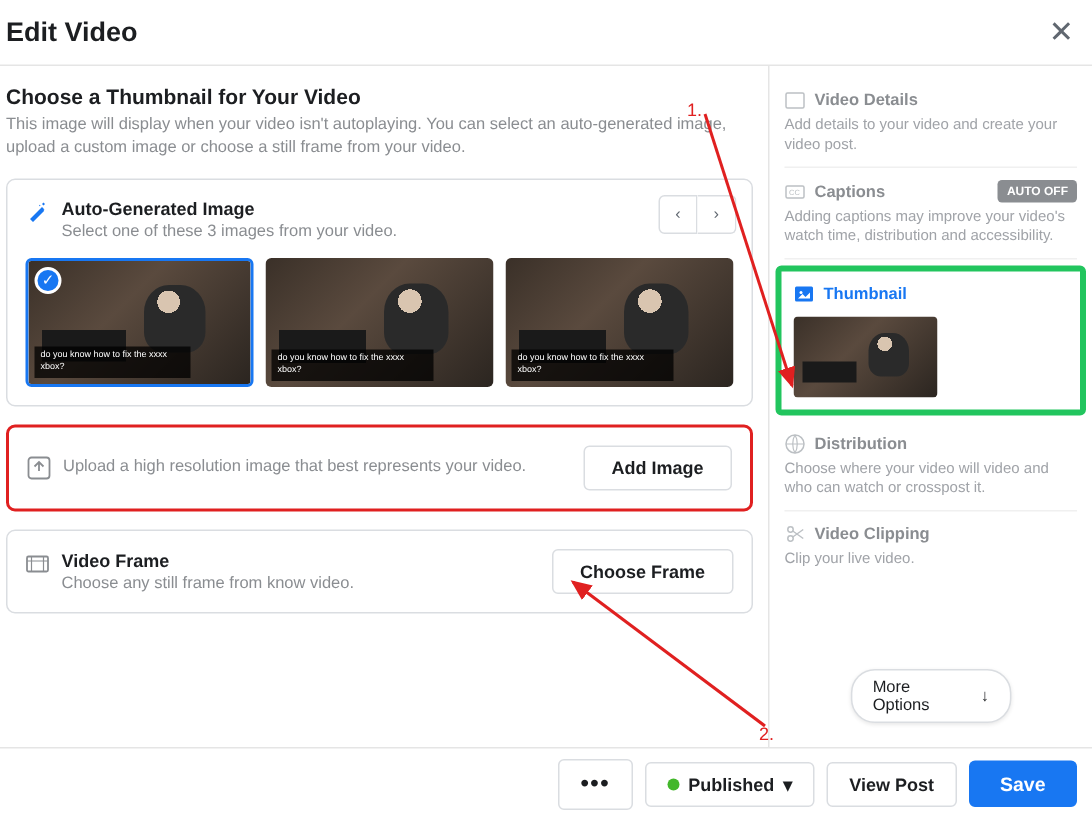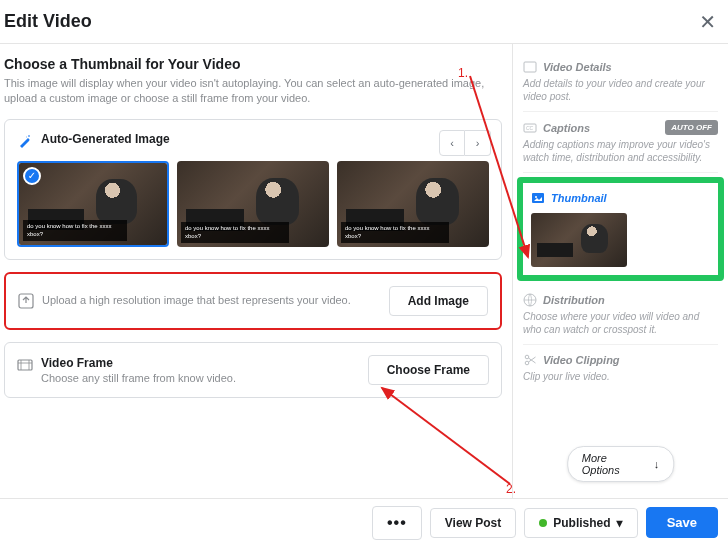--- a/index.html
+++ b/index.html
@@ -4,21 +4,21 @@
 <style>
 * { box-sizing: border-box; margin: 0; padding: 0; font-family: Helvetica, Arial, sans-serif; }
 body { width: 728px; height: 546px; background: #fff; overflow: hidden; position: relative; }
 
 .header { height: 44px; border-bottom: 1px solid #e5e5e5; display: flex; align-items: center; padding: 0 12px 0 4px; justify-content: space-between; gap: 36px; }
 .header h1 { font-size: 18px; font-weight: 600; color: #1c1e21; }
 .close { font-size: 20px; color: #606770; cursor: pointer; }
 
 .main { display: flex; height: 454px; }
 .left { width: 512px; padding: 12px 10px 0 4px; overflow: hidden; }
-.right { width: 216px; border-left: 1px solid #e5e5e5; padding: 8px 10px 0 10px; position: relative; font-style: italic; }
+.right { width: 216px; border-left: 1px solid #e5e5e5; padding: 8px 10px 0 10px; position: relative; }
 
 .section-title { font-size: 14px; font-weight: 600; color: #1c1e21; margin-bottom: 4px; }
 .section-desc { font-size: 11px; color: #8a8d91; line-height: 1.4; margin-bottom: 12px; }
 
 .card { border: 1px solid #dadde1; border-radius: 6px; padding: 12px; margin-bottom: 12px; position: relative; }
 .card-head { display: flex; align-items: flex-start; gap: 8px; }
 .card-icon { width: 16px; height: 16px; flex-shrink: 0; margin-top: 1px; }
 .card-title { font-size: 12px; font-weight: 600; color: #1c1e21; }
 .card-sub { font-size: 11px; color: #8a8d91; margin-top: 2px; }
 
@@ -47,21 +47,21 @@
 .dot-green { width: 8px; height: 8px; background: #42b72a; border-radius: 50%; display: inline-block; }
 
 .side-item { padding: 8px 0; border-bottom: 1px solid #f0f0f0; }
 .side-head { display: flex; align-items: center; gap: 6px; }
 .side-icon { width: 14px; height: 14px; flex-shrink: 0; }
 .side-title { font-size: 11px; font-weight: 600; color: #8a8d91; }
 .side-title.active { color: #1877f2; font-weight: 700; }
 .side-desc { font-size: 10px; color: #a0a3a8; margin-top: 3px; line-height: 1.3; }
 .side-badge { margin-left: auto; background: #8a8d91; color: #fff; font-size: 8px; font-weight: 600; padding: 3px 6px; border-radius: 3px; }
 
-.side-item.active { border: 6px solid #22c55e; border-radius: 4px; padding: 8px; margin: 4px -6px; }
+.side-item.active { border: 4px solid #22c55e; border-radius: 4px; padding: 8px; margin: 4px -6px; }
 .side-thumb { width: 96px; height: 54px; margin-top: 8px; border-radius: 3px; overflow: hidden; }
 
 .more-opts { position: absolute; bottom: 16px; left: 50%; transform: translateX(-50%); background: #fff; border: 1px solid #dadde1; border-radius: 16px; padding: 5px 14px; font-size: 11px; color: #1c1e21; display: flex; align-items: center; gap: 6px; box-shadow: 0 1px 3px rgba(0,0,0,0.1); cursor: pointer; }
 
 .ann-1 { position: absolute; top: 66px; left: 458px; color: #e02020; font-size: 12px; z-index: 10; }
 .ann-2 { position: absolute; top: 482px; left: 506px; color: #e02020; font-size: 12px; z-index: 10; }
 .arrow-svg { position: absolute; z-index: 9; pointer-events: none; }
 </style>
 </head>
 <body>
@@ -80,20 +80,21 @@
       <div class="nav-arrows">
         <div class="arrow-btn">‹</div>
         <div class="arrow-btn">›</div>
       </div>
       <div class="card-head">
         <svg class="card-icon" viewBox="0 0 16 16">
             <path fill="#1877f2" d="M3 13l8-8 2 2-8 8-2-2zm8-10l1 1 1-1-1-1-1 1zm-2 1l.5.5.5-.5-.5-.5-.5.5zm3 3l.5.5.5-.5-.5-.5-.5.5z"></path>
           </svg>
         <div>
           <div class="card-title">Auto-Generated Image</div>
+          <div class="card-sub">Select one of these 3 images from your video.</div>
         </div>
       </div>
       <div class="thumbs">
         <div class="thumb selected">
           <div class="thumb-inner"></div>
           <div class="check">✓</div>
           <div class="thumb-caption">do you know how to fix the xxxx xbox?</div>
         </div>
         <div class="thumb">
           <div class="thumb-inner"></div>
@@ -202,26 +203,26 @@
       <span>More Options</span>
       <span>↓</span>
     </div>
   </div>
 </div>
 
 <div class="footer">
   <button class="btn-sec">
       <span class="dots">•••</span>
     </button>
-  <button class="btn-sec">View Post</button>
   <button class="btn-sec">
     <span class="dot-green"></span>
     <span>Published</span>
     <span>▾</span>
   </button>
+  <button class="btn-sec">View Post</button>
   <button class="btn-primary">Save</button>
 </div>
 
 <div class="ann-1">1.</div>
 <div class="ann-2">2.</div>
 
 <svg class="arrow-svg" style="top:72px;left:466px" width="76" height="200">
   <defs>
       <marker id="ah1" markerWidth="8" markerHeight="8" refX="6" refY="3" orient="auto">
         <path d="M0,0 L7,3 L0,6 Z" fill="#e02020"></path>

